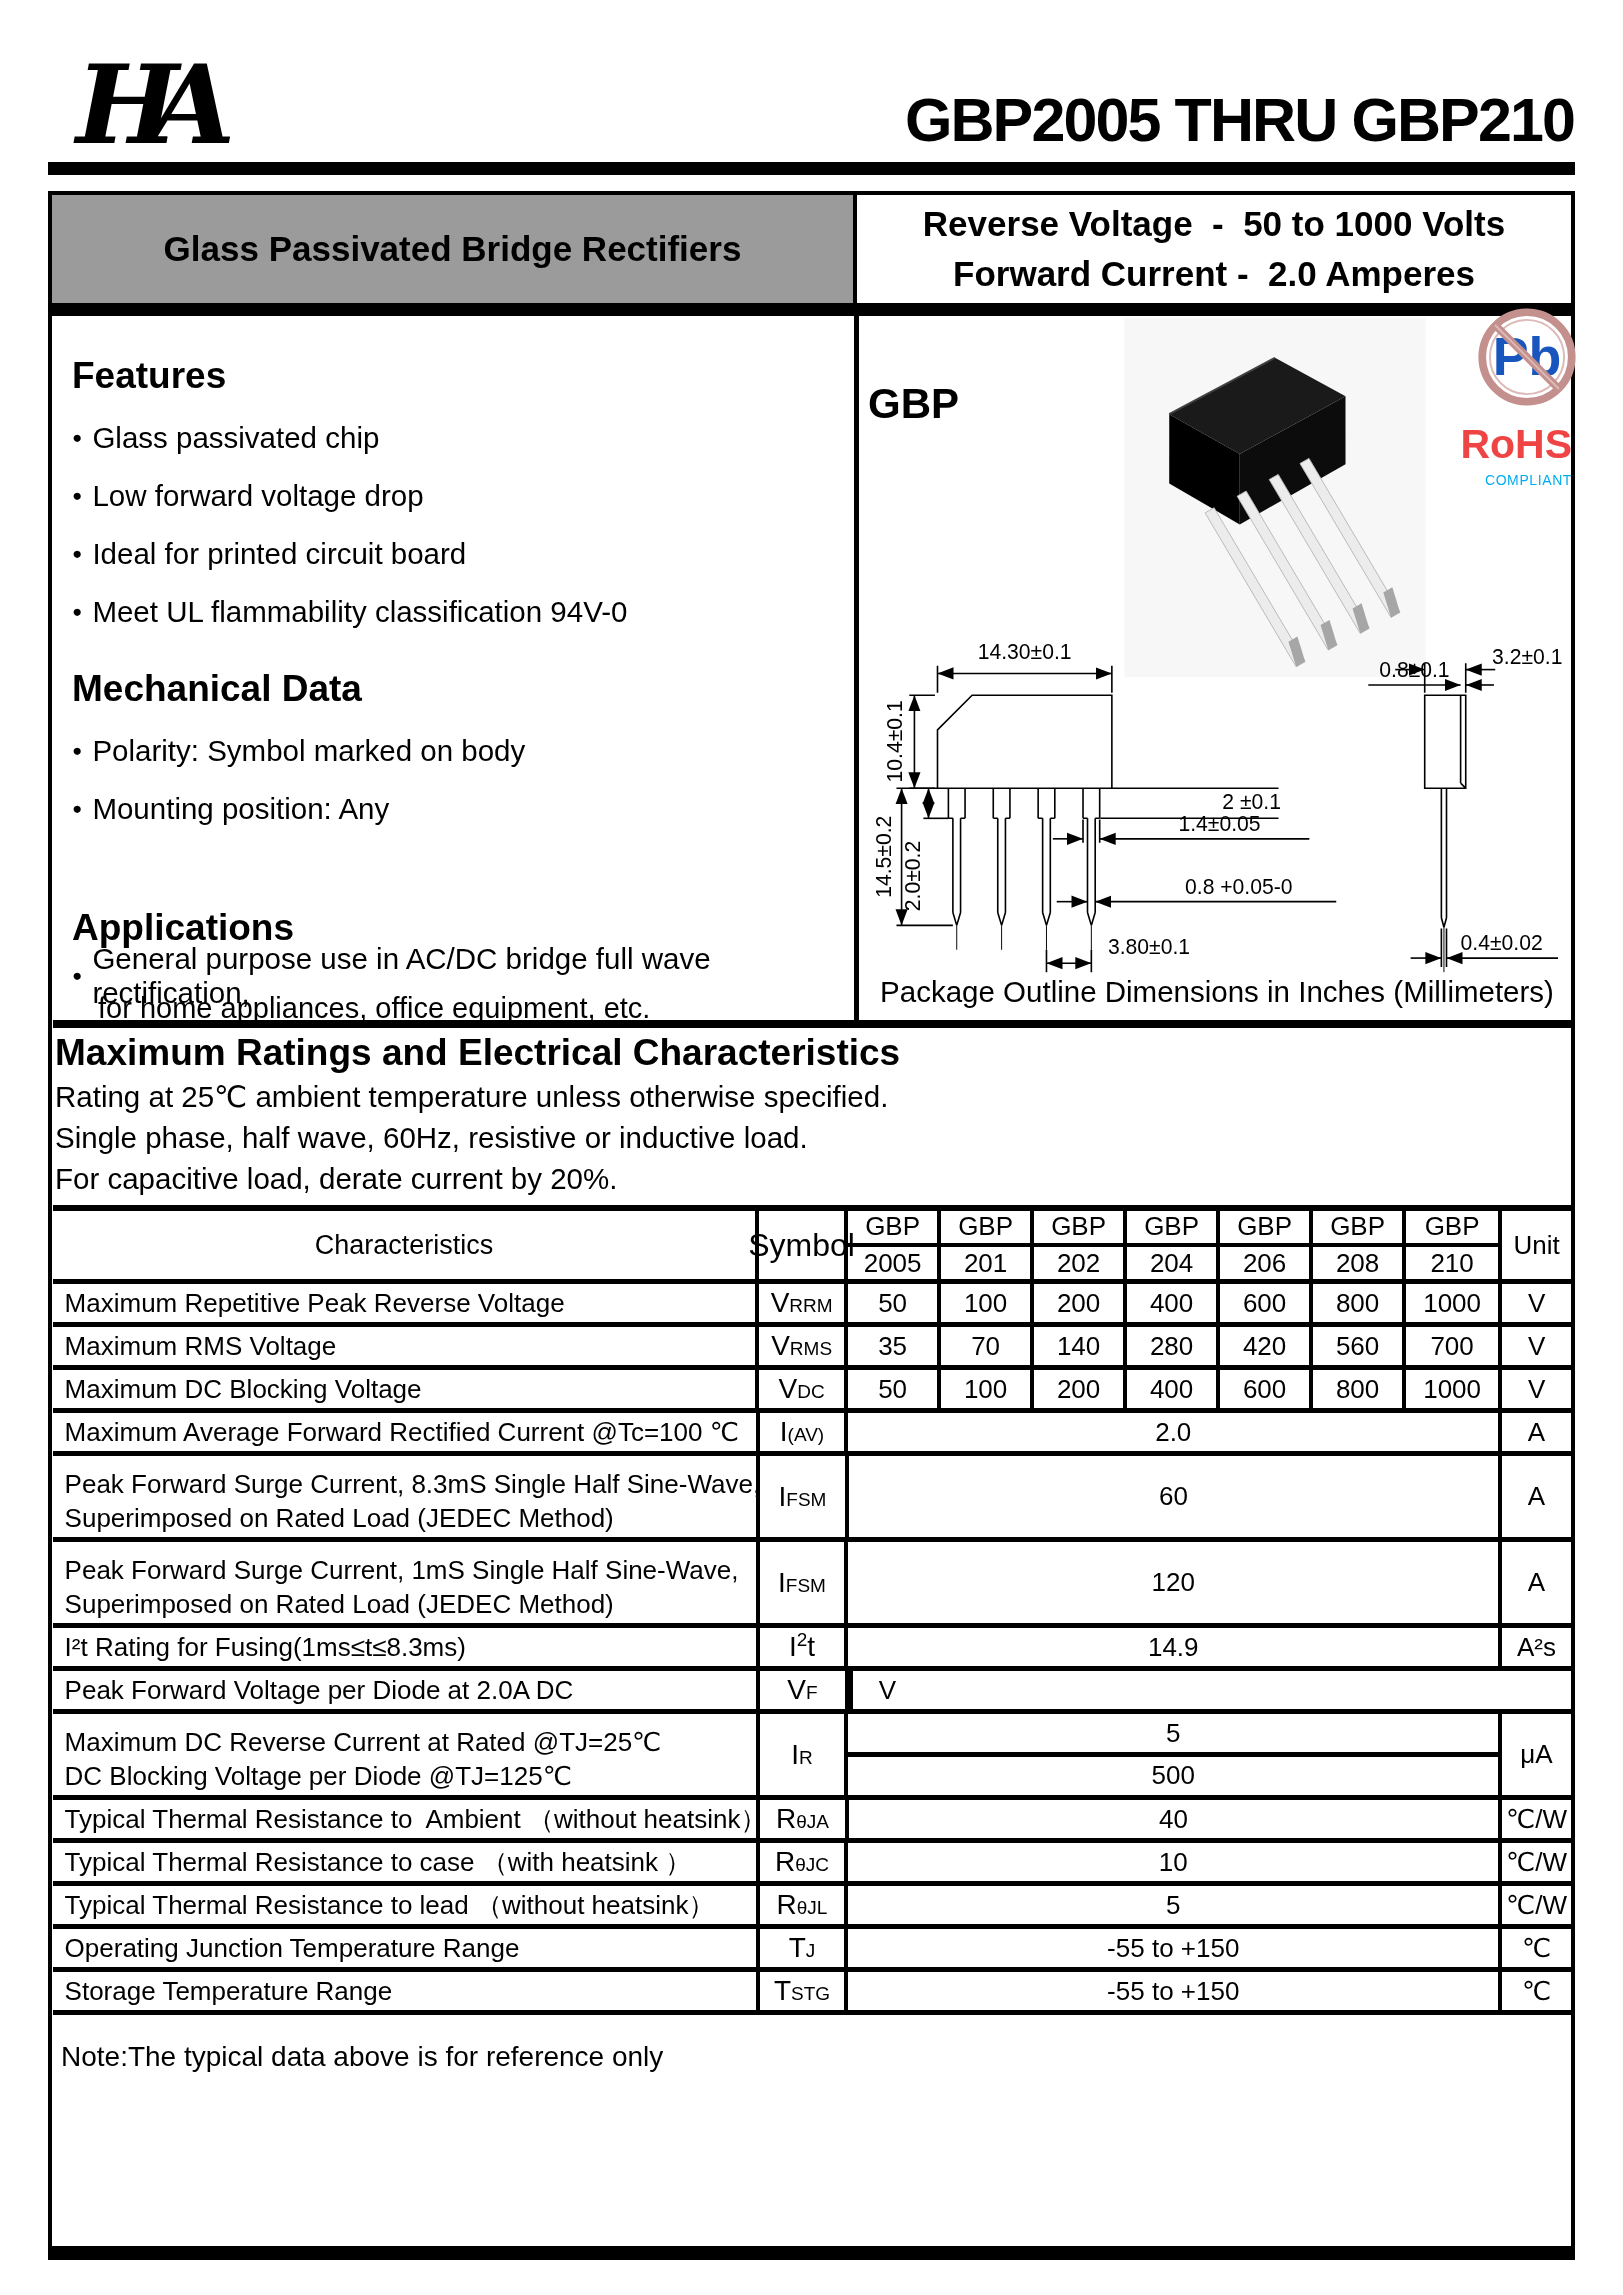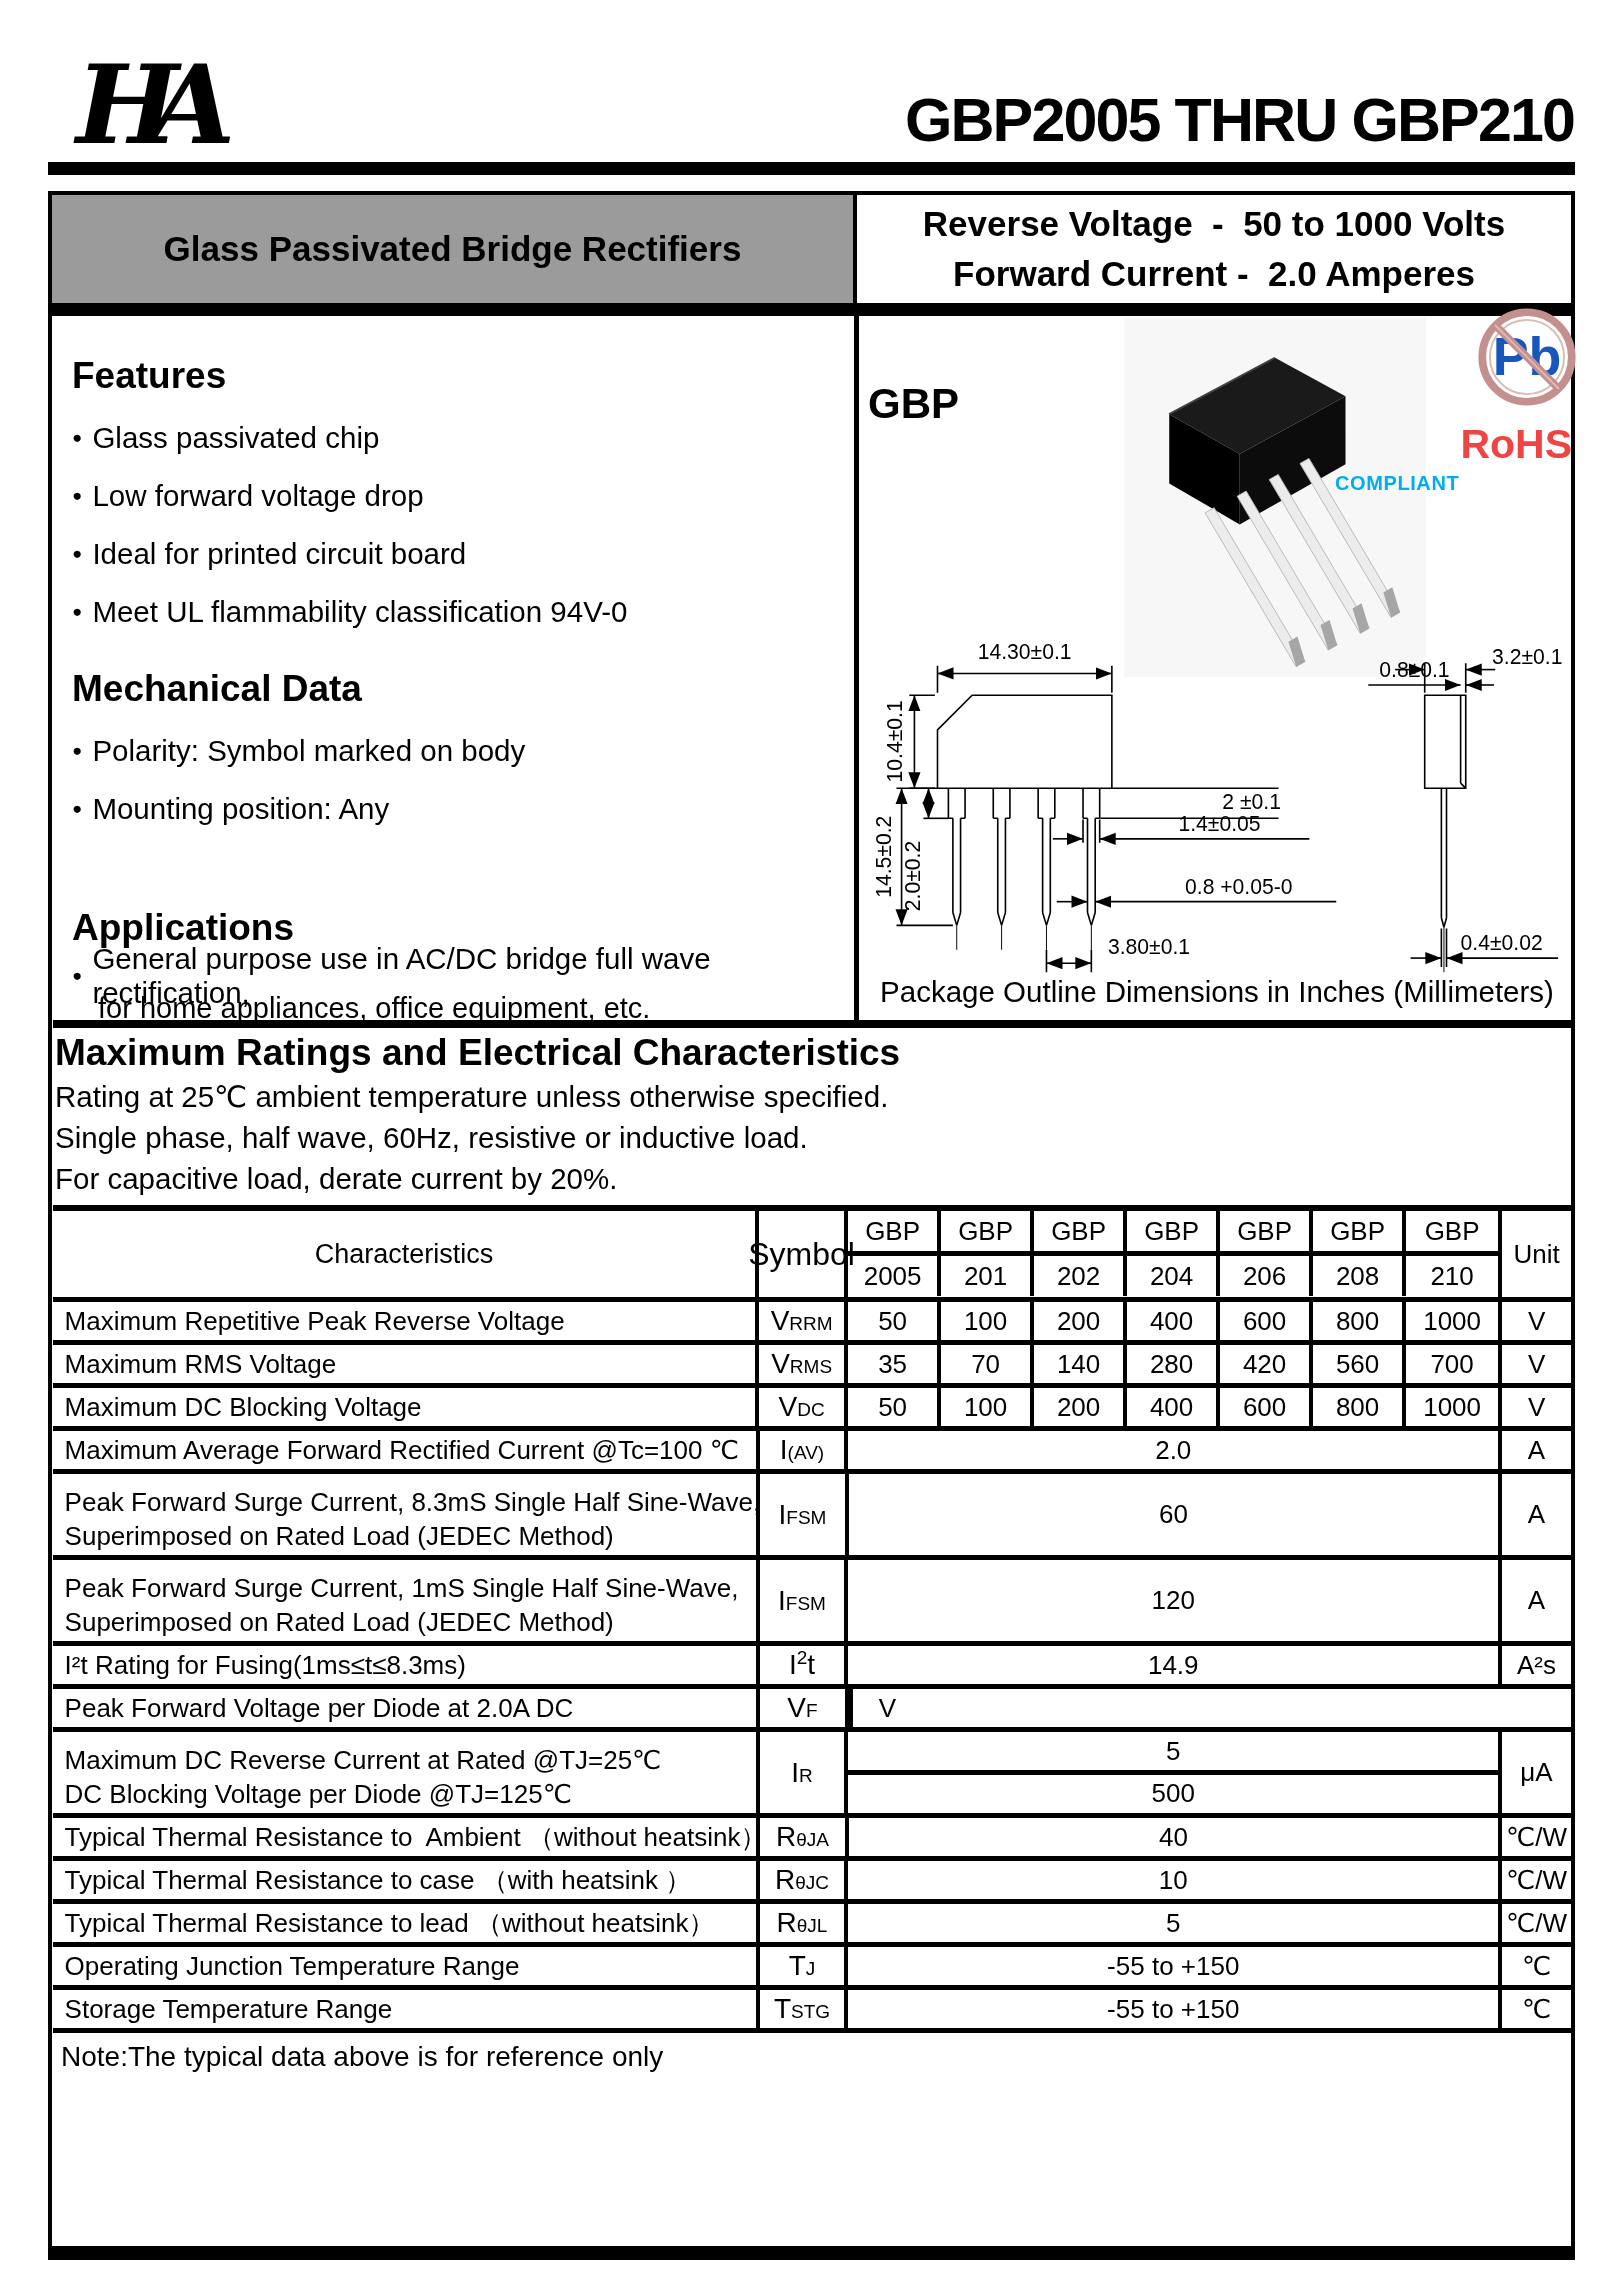--- a/index.html
+++ b/index.html
@@ -40,40 +40,40 @@
   .sec-app .sec-h{margin-top:78px;}
   .sec-app .item{margin-top:7.7px;}
   .item.cont{margin-top:0;height:29.5px;font-size:29px;padding-left:26px;}
 
   
   .gbp-label{position:absolute;left:868px;top:380px;font-size:42px;font-weight:bold;}
   .pkg3d{position:absolute;left:1124px;top:318px;}
   .pbsvg{position:absolute;left:1472px;top:302px;}
   .rohs{position:absolute;left:1360px;top:421px;width:212px;text-align:right;
         font-size:41px;font-weight:bold;}
-  .compliant{position:absolute;left:1335px;top:472px;width:237px;text-align:left;
-             font-size:20px;font-weight:bold;letter-spacing:0.6px;}
+  .compliant{position:absolute;left:1335px;top:472px;width:237px;text-align:right;
+             font-size:14px;font-weight:normal;letter-spacing:0.6px;}
   .dimsvg{position:absolute;left:860px;top:626px;}
   .dimsvg text{font-size:33px;fill:#000;stroke:none;}
   .pkg-caption{position:absolute;left:860px;top:975px;width:714px;text-align:center;
                font-size:29.5px;}
 
   
   .ratings{position:absolute;left:55px;top:1029px;width:1515px;}
   .r-h{font-size:37px;font-weight:bold;height:47px;line-height:47px;}
   .r-line{font-size:29.5px;height:41px;display:flex;align-items:center;}
 
   
   .tbl{position:absolute;left:53px;top:1205px;width:1518px;box-sizing:border-box;
        border-top:6.4px solid #000;border-bottom:5.1px solid #000;font-size:26px;}
   .row{display:flex;box-sizing:border-box;border-top:5.1px solid #000;}
   .row.first{border-top:none;}
   .r1{height:43px;}
   .r2{height:86px;}
-  .throw{height:86px;}
+  .throw{height:68px;}
   .cchar{width:707px;box-sizing:border-box;border-right:4.5px solid #000;
          display:flex;flex-direction:column;justify-content:center;padding-left:11.6px;}
   .cchar.two{justify-content:space-around;padding-top:12px;padding-bottom:2.6px;}
   .cchar.th{padding-left:0;align-items:center;font-size:27px;}
   .lbl{line-height:1.1;white-space:pre;}
   .csym{width:89px;box-sizing:border-box;border-right:4.5px solid #000;
         display:flex;align-items:baseline;justify-content:center;font-size:28px;
         flex-direction:row;}
   .csym{align-items:center;}
   .csym .inner{display:flex;align-items:baseline;}

